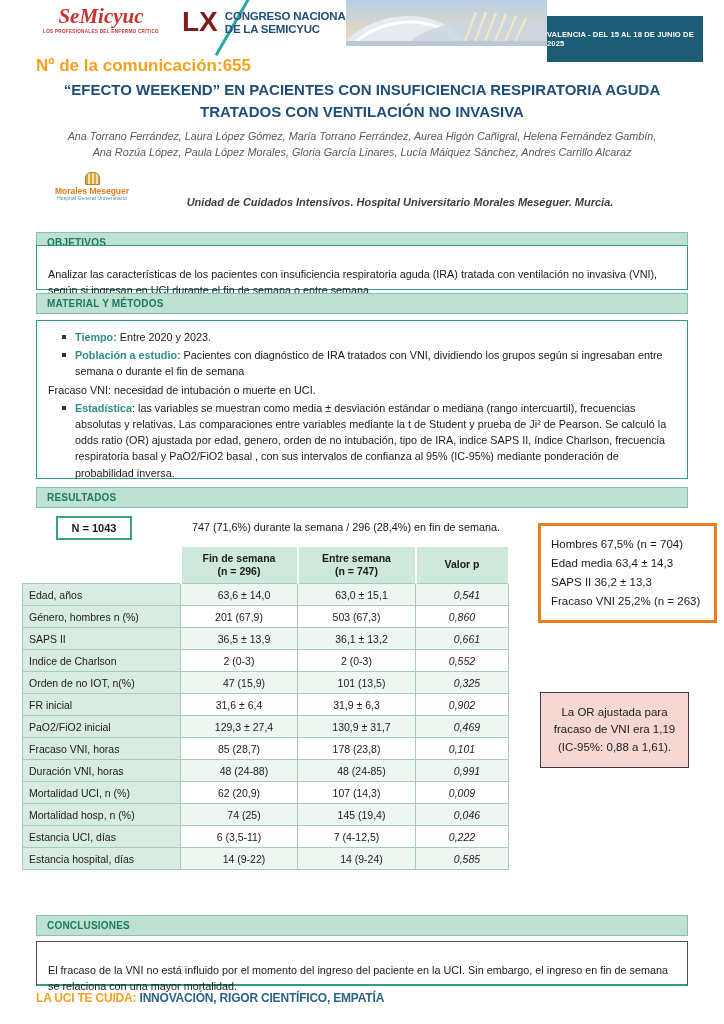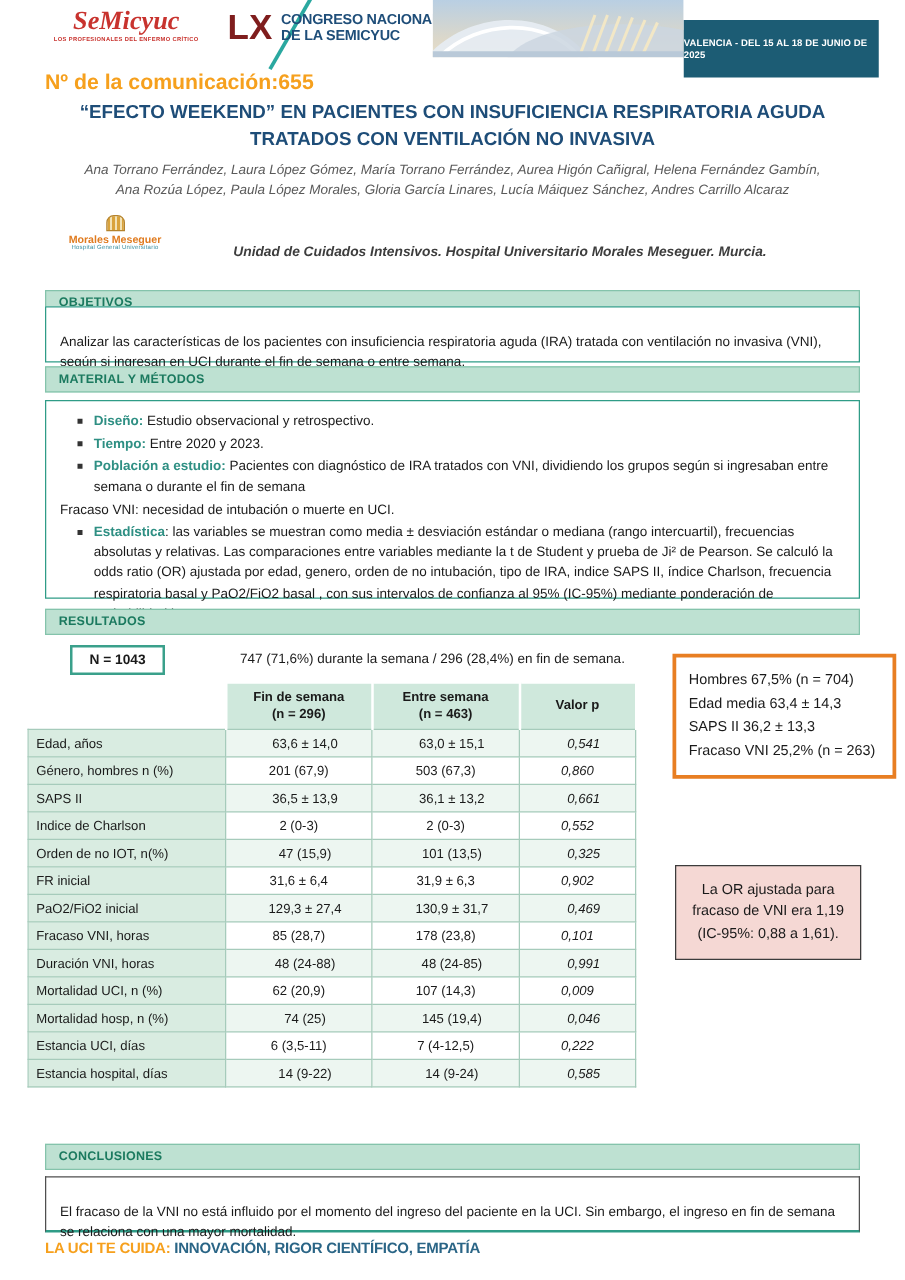--- a/index.html
+++ b/index.html
@@ -135,24 +135,20 @@
   </div>
   <div class="affiliation">Unidad de Cuidados Intensivos. Hospital Universitario Morales Meseguer. Murcia.</div>
 
   <div class="section-bar bar-objetivos">OBJETIVOS</div>
   <div class="content-box box-objetivos">Analizar las características de los pacientes con insuficiencia respiratoria aguda (IRA) tratada con ventilación no invasiva (VNI), según si ingresan en UCI durante el fin de semana o entre semana.</div>
 
   <div class="section-bar bar-metodos">MATERIAL Y MÉTODOS</div>
   <div class="content-box box-metodos">
     <div class="bullet-row">
       <span class="bullet"></span>
-      <p class="bullet-text"><span class="mlabel">Diseño:</span><span> Estudio observacional y retrospectivo.</span></p>
-    </div>
-    <div class="bullet-row">
-      <span class="bullet"></span>
       <p class="bullet-text"><span class="mlabel">Tiempo:</span><span> Entre 2020 y 2023.</span></p>
     </div>
     <div class="bullet-row">
       <span class="bullet"></span>
       <p class="bullet-text"><span class="mlabel">Población a estudio:</span><span> Pacientes con diagnóstico de IRA tratados con VNI, dividiendo los grupos según si ingresaban entre semana o durante el fin de semana</span></p>
     </div>
     <p class="plain-line">Fracaso VNI: necesidad de intubación o muerte en UCI.</p>
     <div class="bullet-row">
       <span class="bullet"></span>
       <p class="bullet-text"><span class="mlabel">Estadística</span><span>: las variables se muestran como media ± desviación estándar o mediana (rango intercuartil), frecuencias absolutas y relativas. Las comparaciones entre variables mediante la t de Student y prueba de Ji² de Pearson. Se calculó la odds ratio (OR) ajustada por edad, genero, orden de no intubación, tipo de IRA, indice SAPS II, índice Charlson, frecuencia respiratoria basal y PaO2/FiO2 basal , con sus intervalos de confianza al 95% (IC-95%) mediante ponderación de probabilidad inversa.</span></p>
@@ -172,21 +168,21 @@
       </colgroup>
     <thead>
       <tr>
         <th class="corner"></th>
         <th>
           <div>Fin de semana</div>
           <div>(n = 296)</div>
         </th>
         <th>
           <div>Entre semana</div>
-          <div>(n = 463)</div>
+          <div>(n = 747)</div>
         </th>
         <th>Valor p</th>
       </tr>
     </thead>
     <tbody>
         <tr class="odd">
           <th>Edad, años</th>
           <td>63,6 ± 14,0</td>
           <td>63,0 ± 15,1</td>
           <td class="pval">0,541</td>

